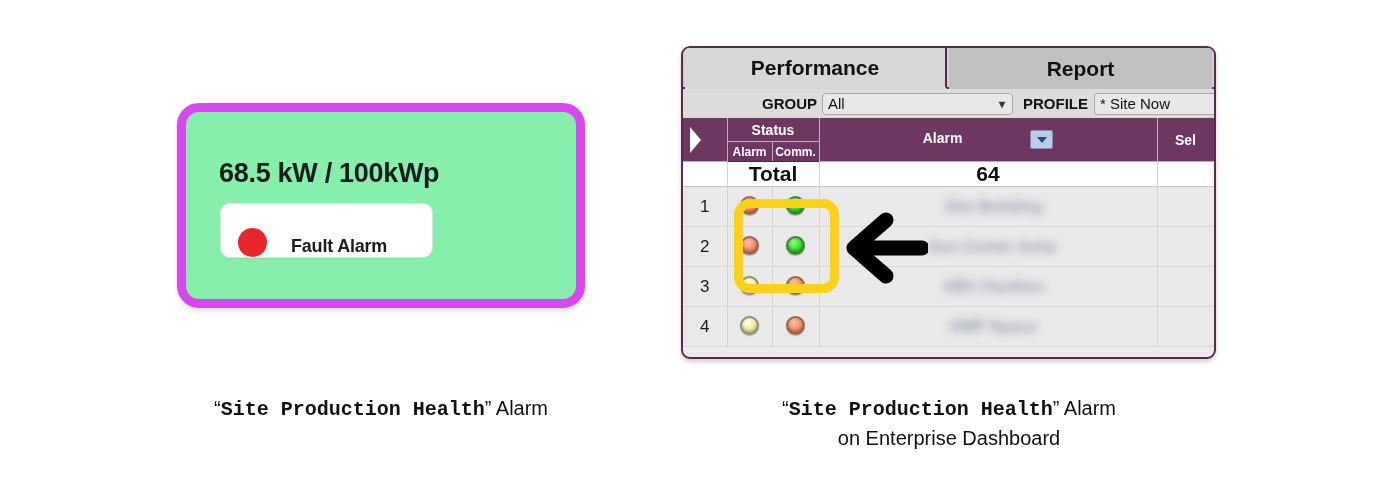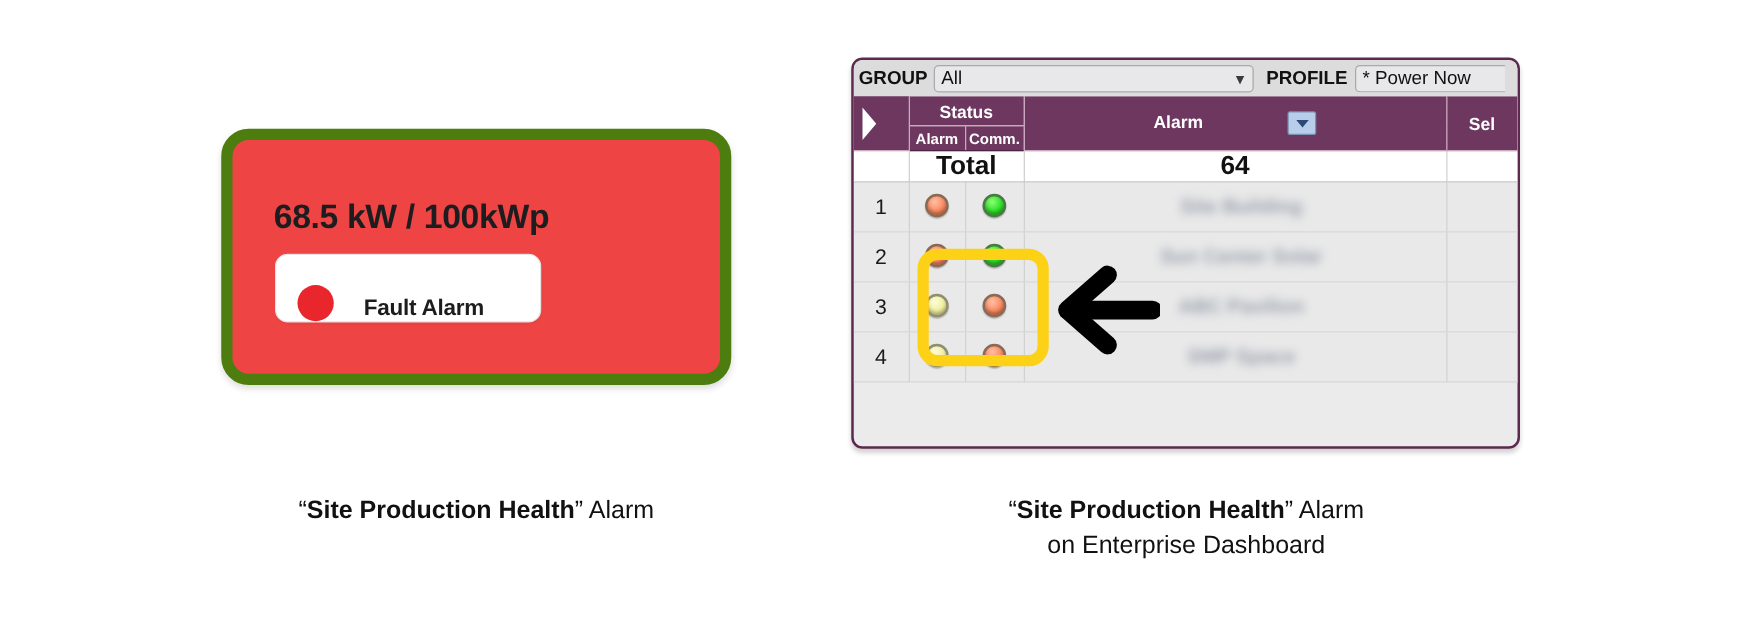--- a/index.html
+++ b/index.html
@@ -19,22 +19,22 @@
   #left-figure {
     position: absolute;
     left: 177px;
     top: 103px;
     width: 408px;
     height: 205px;
   }
   #dashboard-card {
     position: absolute;
     inset: 0;
-    background: #ef4444;
-    border: 9px solid #4d7c0f;
+    background: #86efac;
+    border: 9px solid #d946ef;
     border-radius: 22px;
     box-sizing: border-box;
     box-shadow: 0 3px 5px rgba(0,0,0,0.13);
   }
   #power-readout {
     position: absolute;
     left: 33px;
     top: 46px;
     font-size: 27px;
     font-weight: bold;
@@ -129,20 +129,21 @@
 
   
   #filter-bar {
     position: relative;
     height: 29px;
     background: #dcdcdc;
     display: flex;
     align-items: center;
     padding-left: 4px;
     box-sizing: border-box;
+    justify-content: flex-end;
   }
   .filter-label {
     font-size: 15px;
     font-weight: bold;
     color: #111111;
     white-space: nowrap;
   }
   .filter-select {
     height: 22px;
     background: #e8e8ea;
@@ -150,21 +151,21 @@
     border-radius: 4px;
     box-sizing: border-box;
     display: flex;
     align-items: center;
     font-size: 15px;
     color: #111111;
     padding-left: 5px;
     margin-left: 5px;
     position: relative;
   }
-  #group-select { width: 256px; }
+  #group-select { width: 191px; }
   #profile-select {
     width: 120px;
     margin-left: 6px;
     border-right: none;
     border-radius: 4px 0 0 4px;
   }
   .select-caret {
     position: absolute;
     right: 7px;
     font-size: 12px;
@@ -329,21 +330,21 @@
 
   
   .caption {
     position: absolute;
     text-align: center;
     font-size: 20px;
     color: #111111;
     line-height: 28px;
     white-space: nowrap;
   }
-  .caption b { font-weight: bold; }
+  .caption b { font-weight: bold; font-family: Liberation Mono, monospace; }
   #caption-left  { left: 181px; top: 394px; width: 400px; }
   #caption-right { left: 750px; top: 394px; width: 398px; }
 </style>
 </head>
 <body>
 
 <div id="left-figure">
   <div id="dashboard-card">
 
     <div id="power-readout">68.5 kW / 100kWp</div>
@@ -352,31 +353,35 @@
       <span id="fault-alarm-dot"></span>
       <span id="fault-alarm-label">Fault Alarm</span>
     </div>
 
   </div>
 </div>
 
 <div id="right-figure">
   <div id="portfolio-panel">
 
+    <div id="tab-strip">
+      <div class="tab" id="tab-performance">Performance</div>
+      <div class="tab" id="tab-report">Report</div>
+    </div>
 
     <div id="filter-bar">
       <span class="filter-label">GROUP</span>
       <div class="filter-select" id="group-select">
         <span>All</span>
         <span class="select-caret">▾</span>
       </div>
       <span id="profile-gap"></span>
       <span class="filter-label">PROFILE</span>
       <div class="filter-select" id="profile-select">
-        <span>* Power Now</span>
+        <span>* Site Now</span>
       </div>
     </div>
 
     <table id="portfolio-table">
       <colgroup>
         <col style="width:44px">
         <col style="width:45px">
         <col style="width:47px">
         <col style="width:338px">
         <col style="width:57px">

